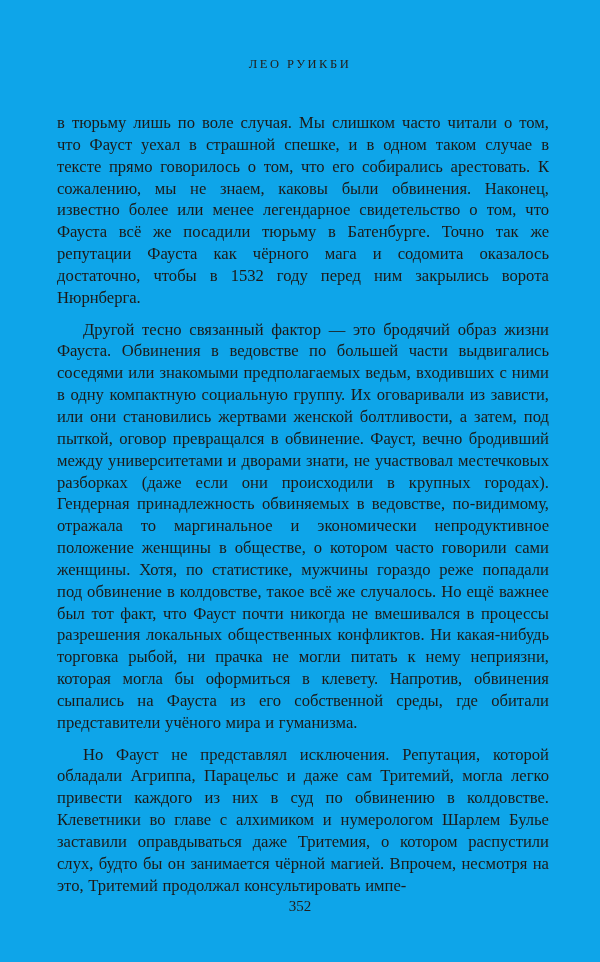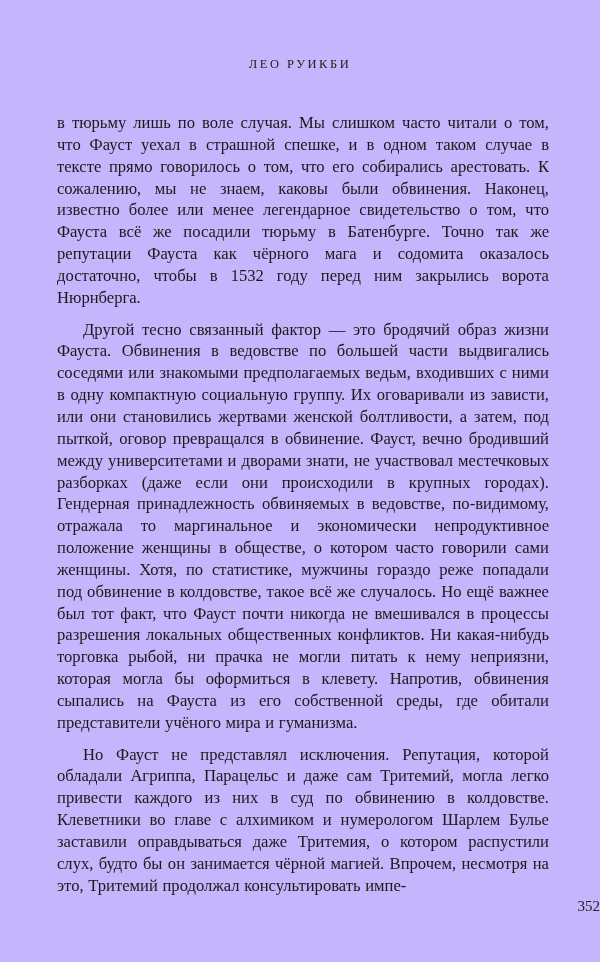--- a/index.html
+++ b/index.html
@@ -5,21 +5,21 @@
   html, body {
     margin: 0;
     padding: 0;
     background: #e9e9e9;
   }
   .page {
     position: relative;
     width: 600px;
     height: 962px;
     margin: 0 auto;
-    background: #c4b5fd;
+    background: #0ea5e9;
     color: #1c1a18;
     font-family: "Liberation Serif", "DejaVu Serif", serif;
     overflow: hidden;
     box-sizing: border-box;
   }
   .running-head {
     position: absolute;
     top: 57px;
     left: 0;
     width: 100%;
@@ -47,21 +47,21 @@
   }
   .text-block p.indent {
     text-indent: 26px;
     margin-top: 10px;
   }
   .page-number {
     position: absolute;
     top: 898px;
     left: 0;
     width: 100%;
-    text-align: right;
+    text-align: center;
     font-size: 15px;
     color: #23201d;
   }
 </style>
 </head>
 <body>
 
 <div class="page">
 
   <div class="running-head">ЛЕО РУИКБИ</div>

